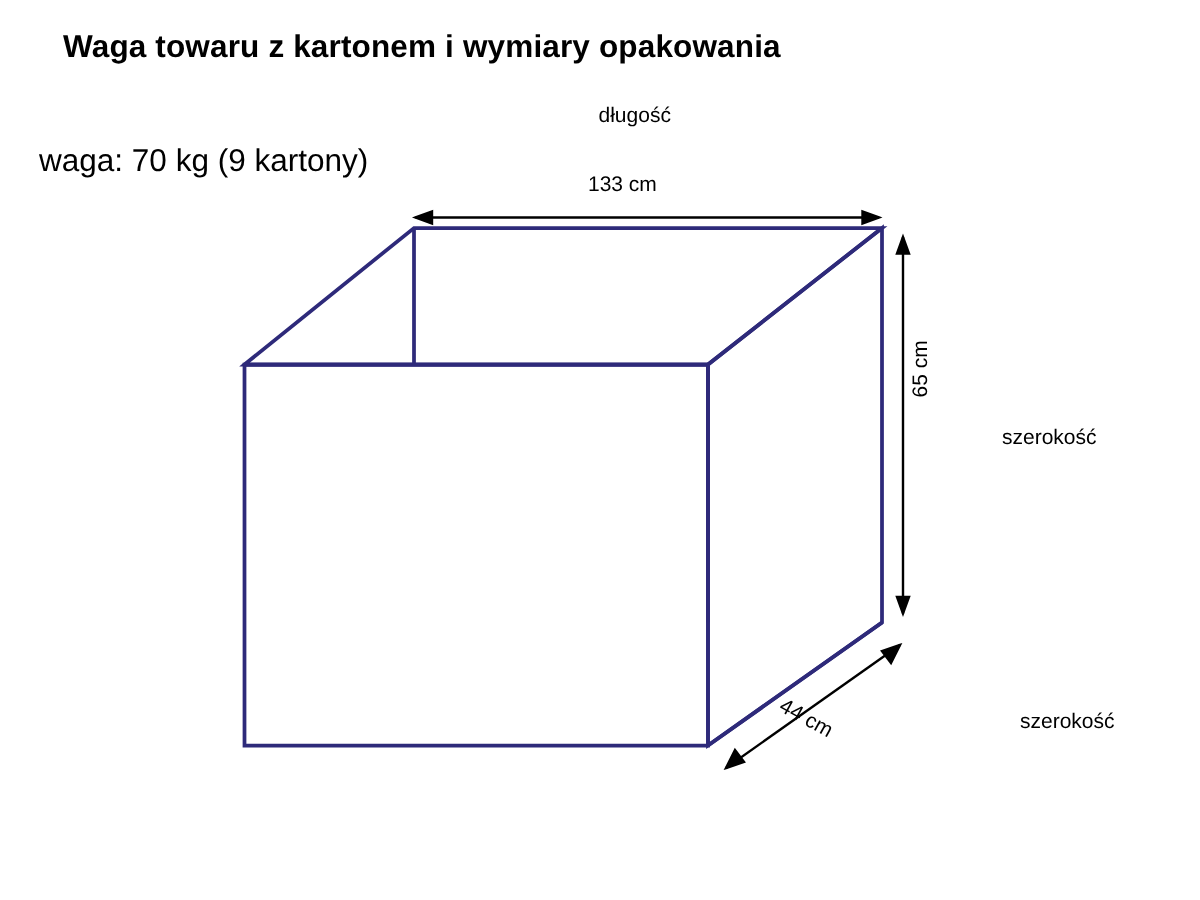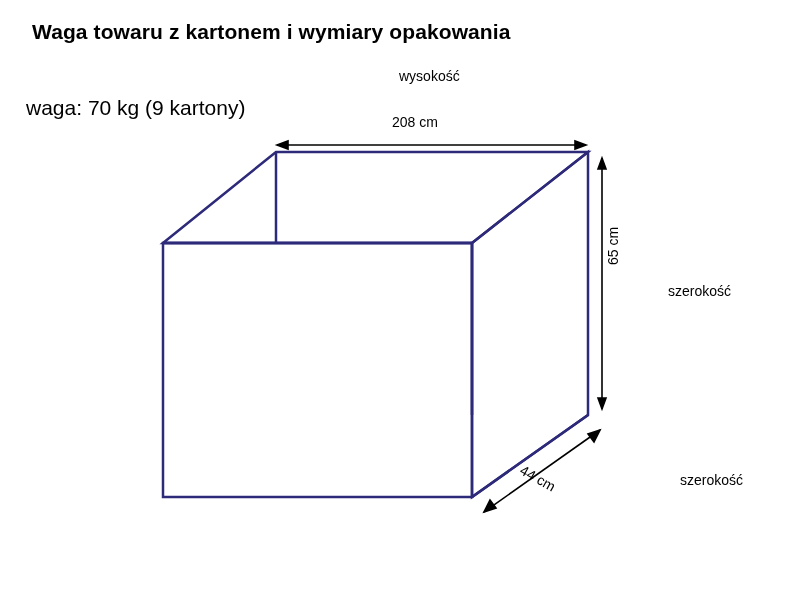--- a/index.html
+++ b/index.html
@@ -16,21 +16,21 @@
     overflow: hidden;
   }
   #stage {
     position: absolute;
     left: 0; top: 0;
     width: 800px;
     height: 600px;
   }
   .title {
     position: absolute;
-    left: 32px;
+    left: 42px;
     top: 20px;
     font-size: 21px;
     font-weight: bold;
     letter-spacing: 0.1px;
     white-space: nowrap;
   }
   .weight-line {
     position: absolute;
     left: 26px;
     top: 96px;
@@ -119,21 +119,21 @@
       <line x1="602" y1="158" x2="602" y2="409"></line>
       <polygon points="602,158 598,169 606,169"></polygon>
       <polygon points="602,409 598,398 606,398"></polygon>
 
       <line x1="484" y1="512" x2="600" y2="430"></line>
       <polygon points="484,512 496,508 490,500"></polygon>
       <polygon points="600,430 588,434 594,442"></polygon>
     </g>
   </svg>
 
-  <div class="label" id="label-length">wysokość</div>
+  <div class="label" id="label-length">długość</div>
   <div class="label" id="label-height">szerokość</div>
   <div class="label" id="label-width">szerokość</div>
 
-  <div class="label" id="dim-length">208 cm</div>
+  <div class="label" id="dim-length">133 cm</div>
   <div class="label" id="dim-height">65 cm</div>
   <div class="label" id="dim-width">44 cm</div>
 
 </div>
 
 </body></html>

